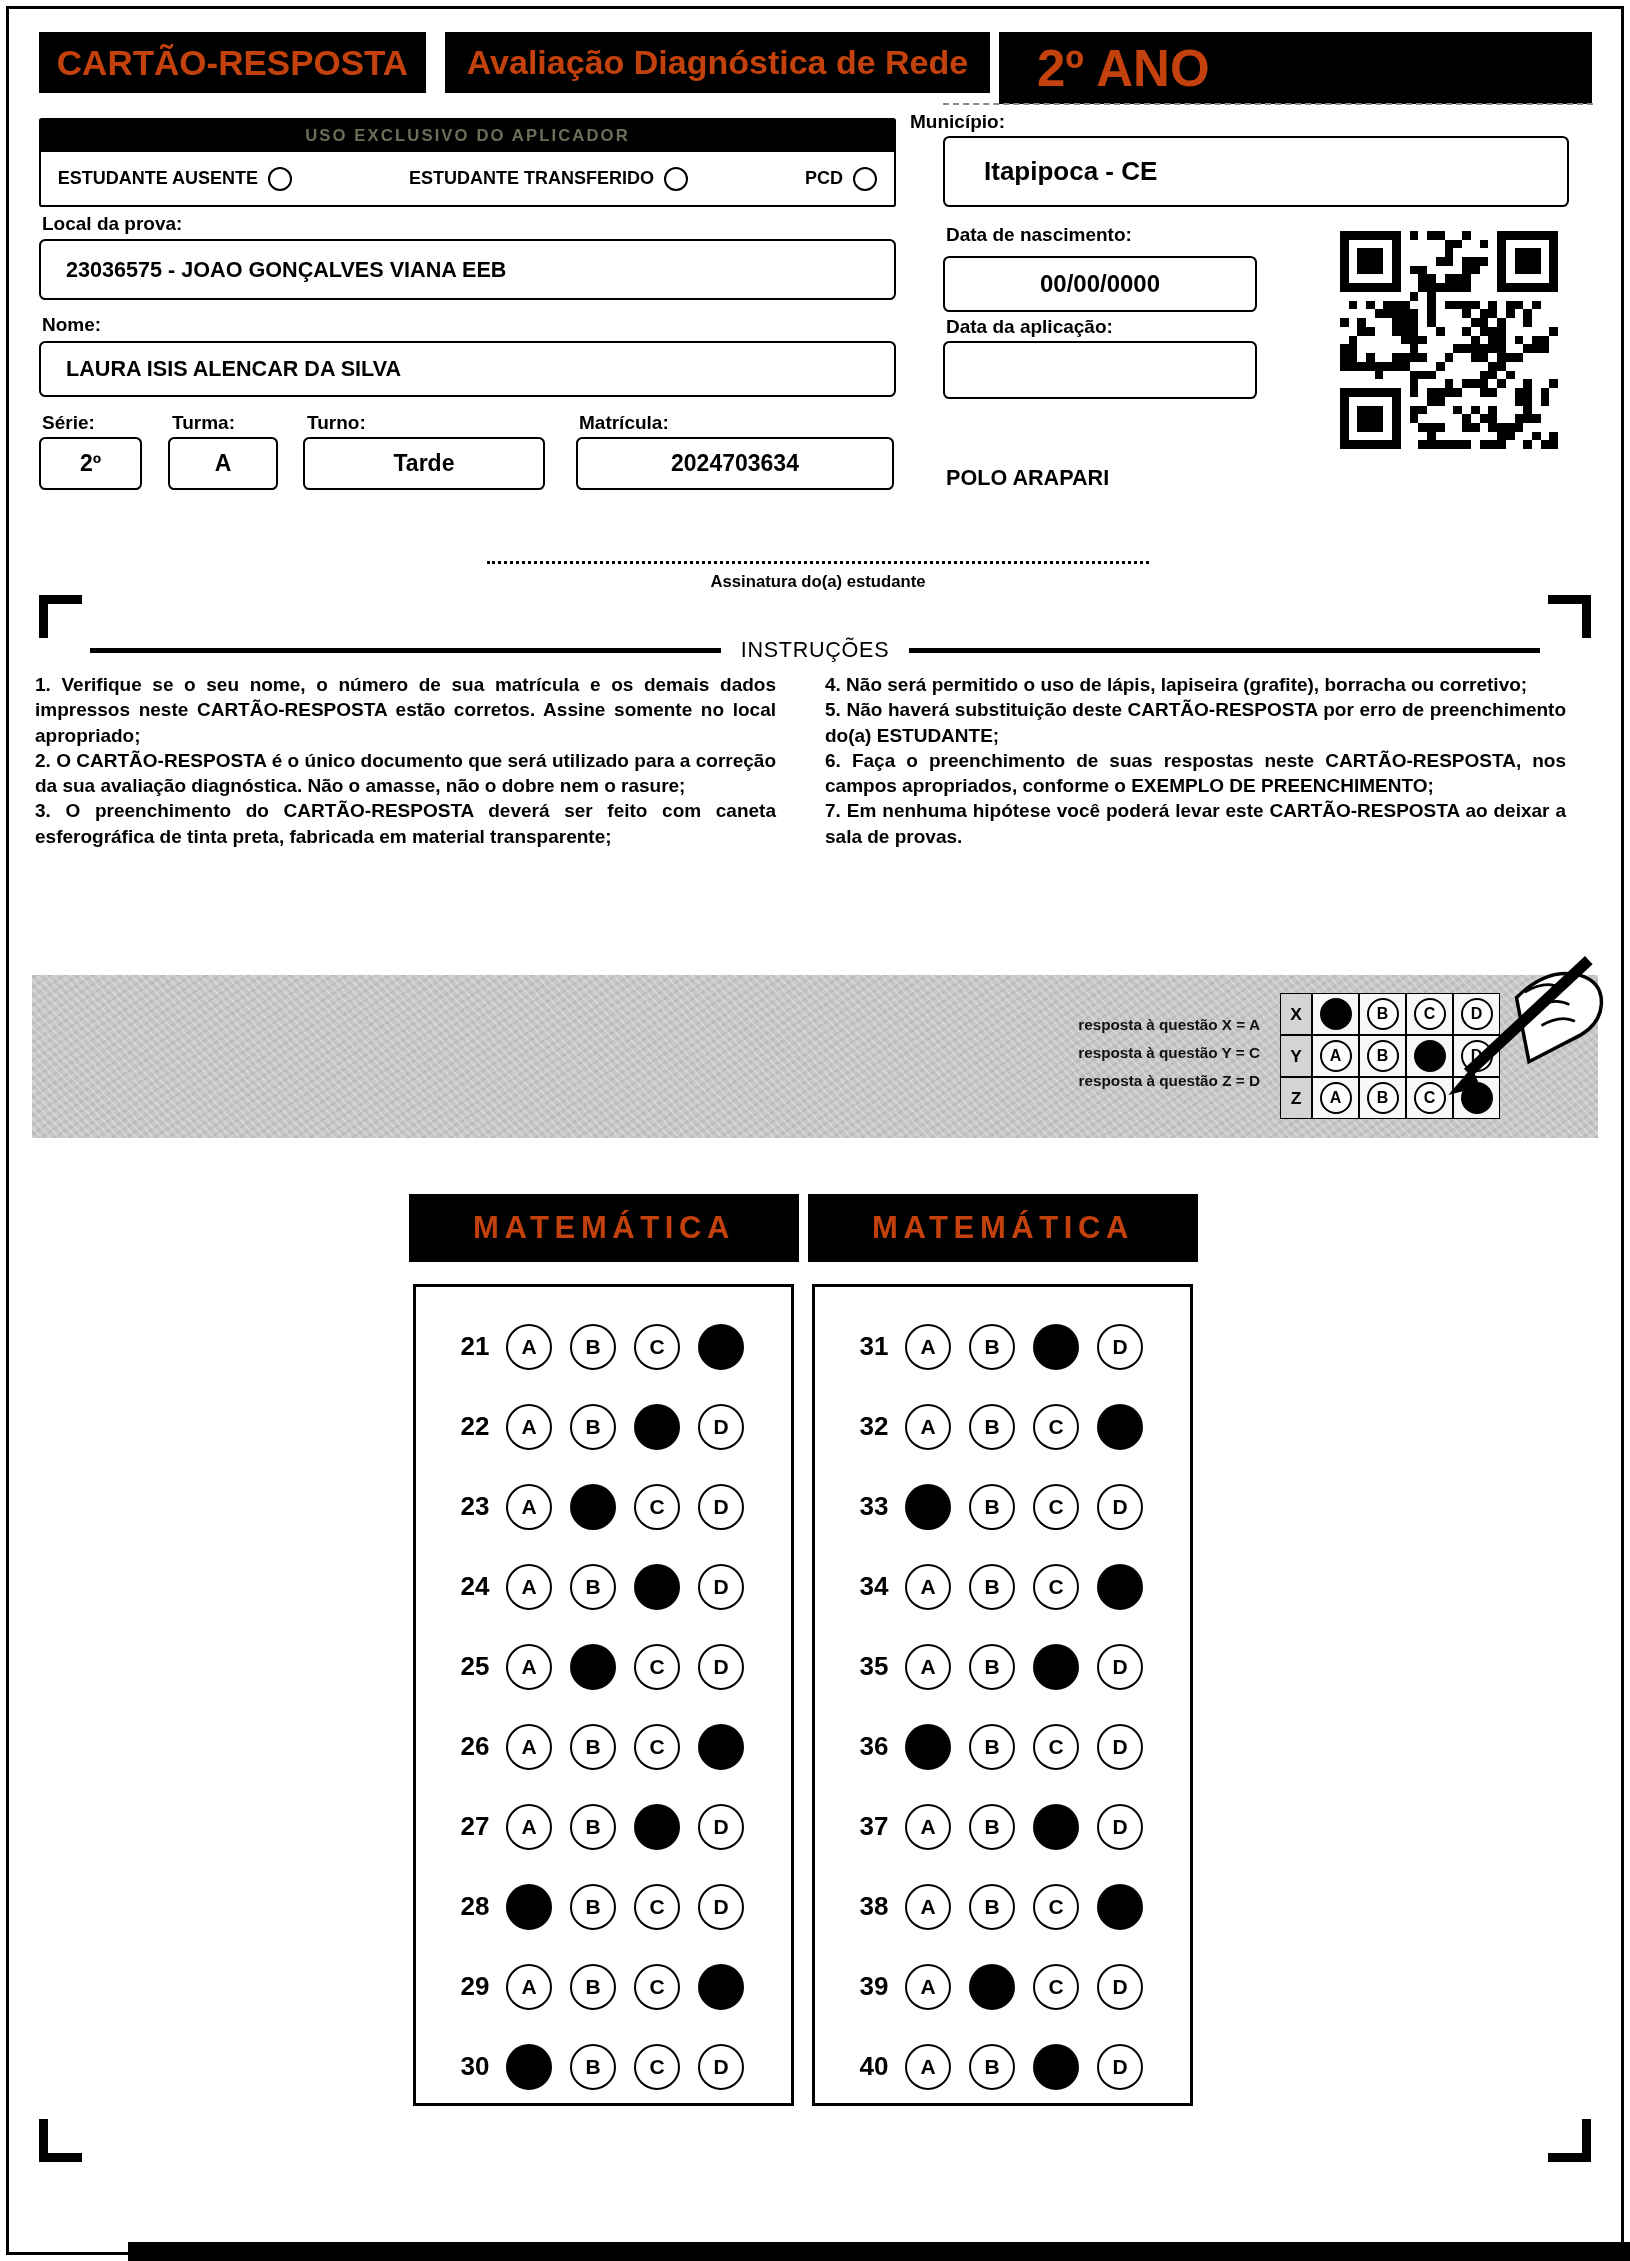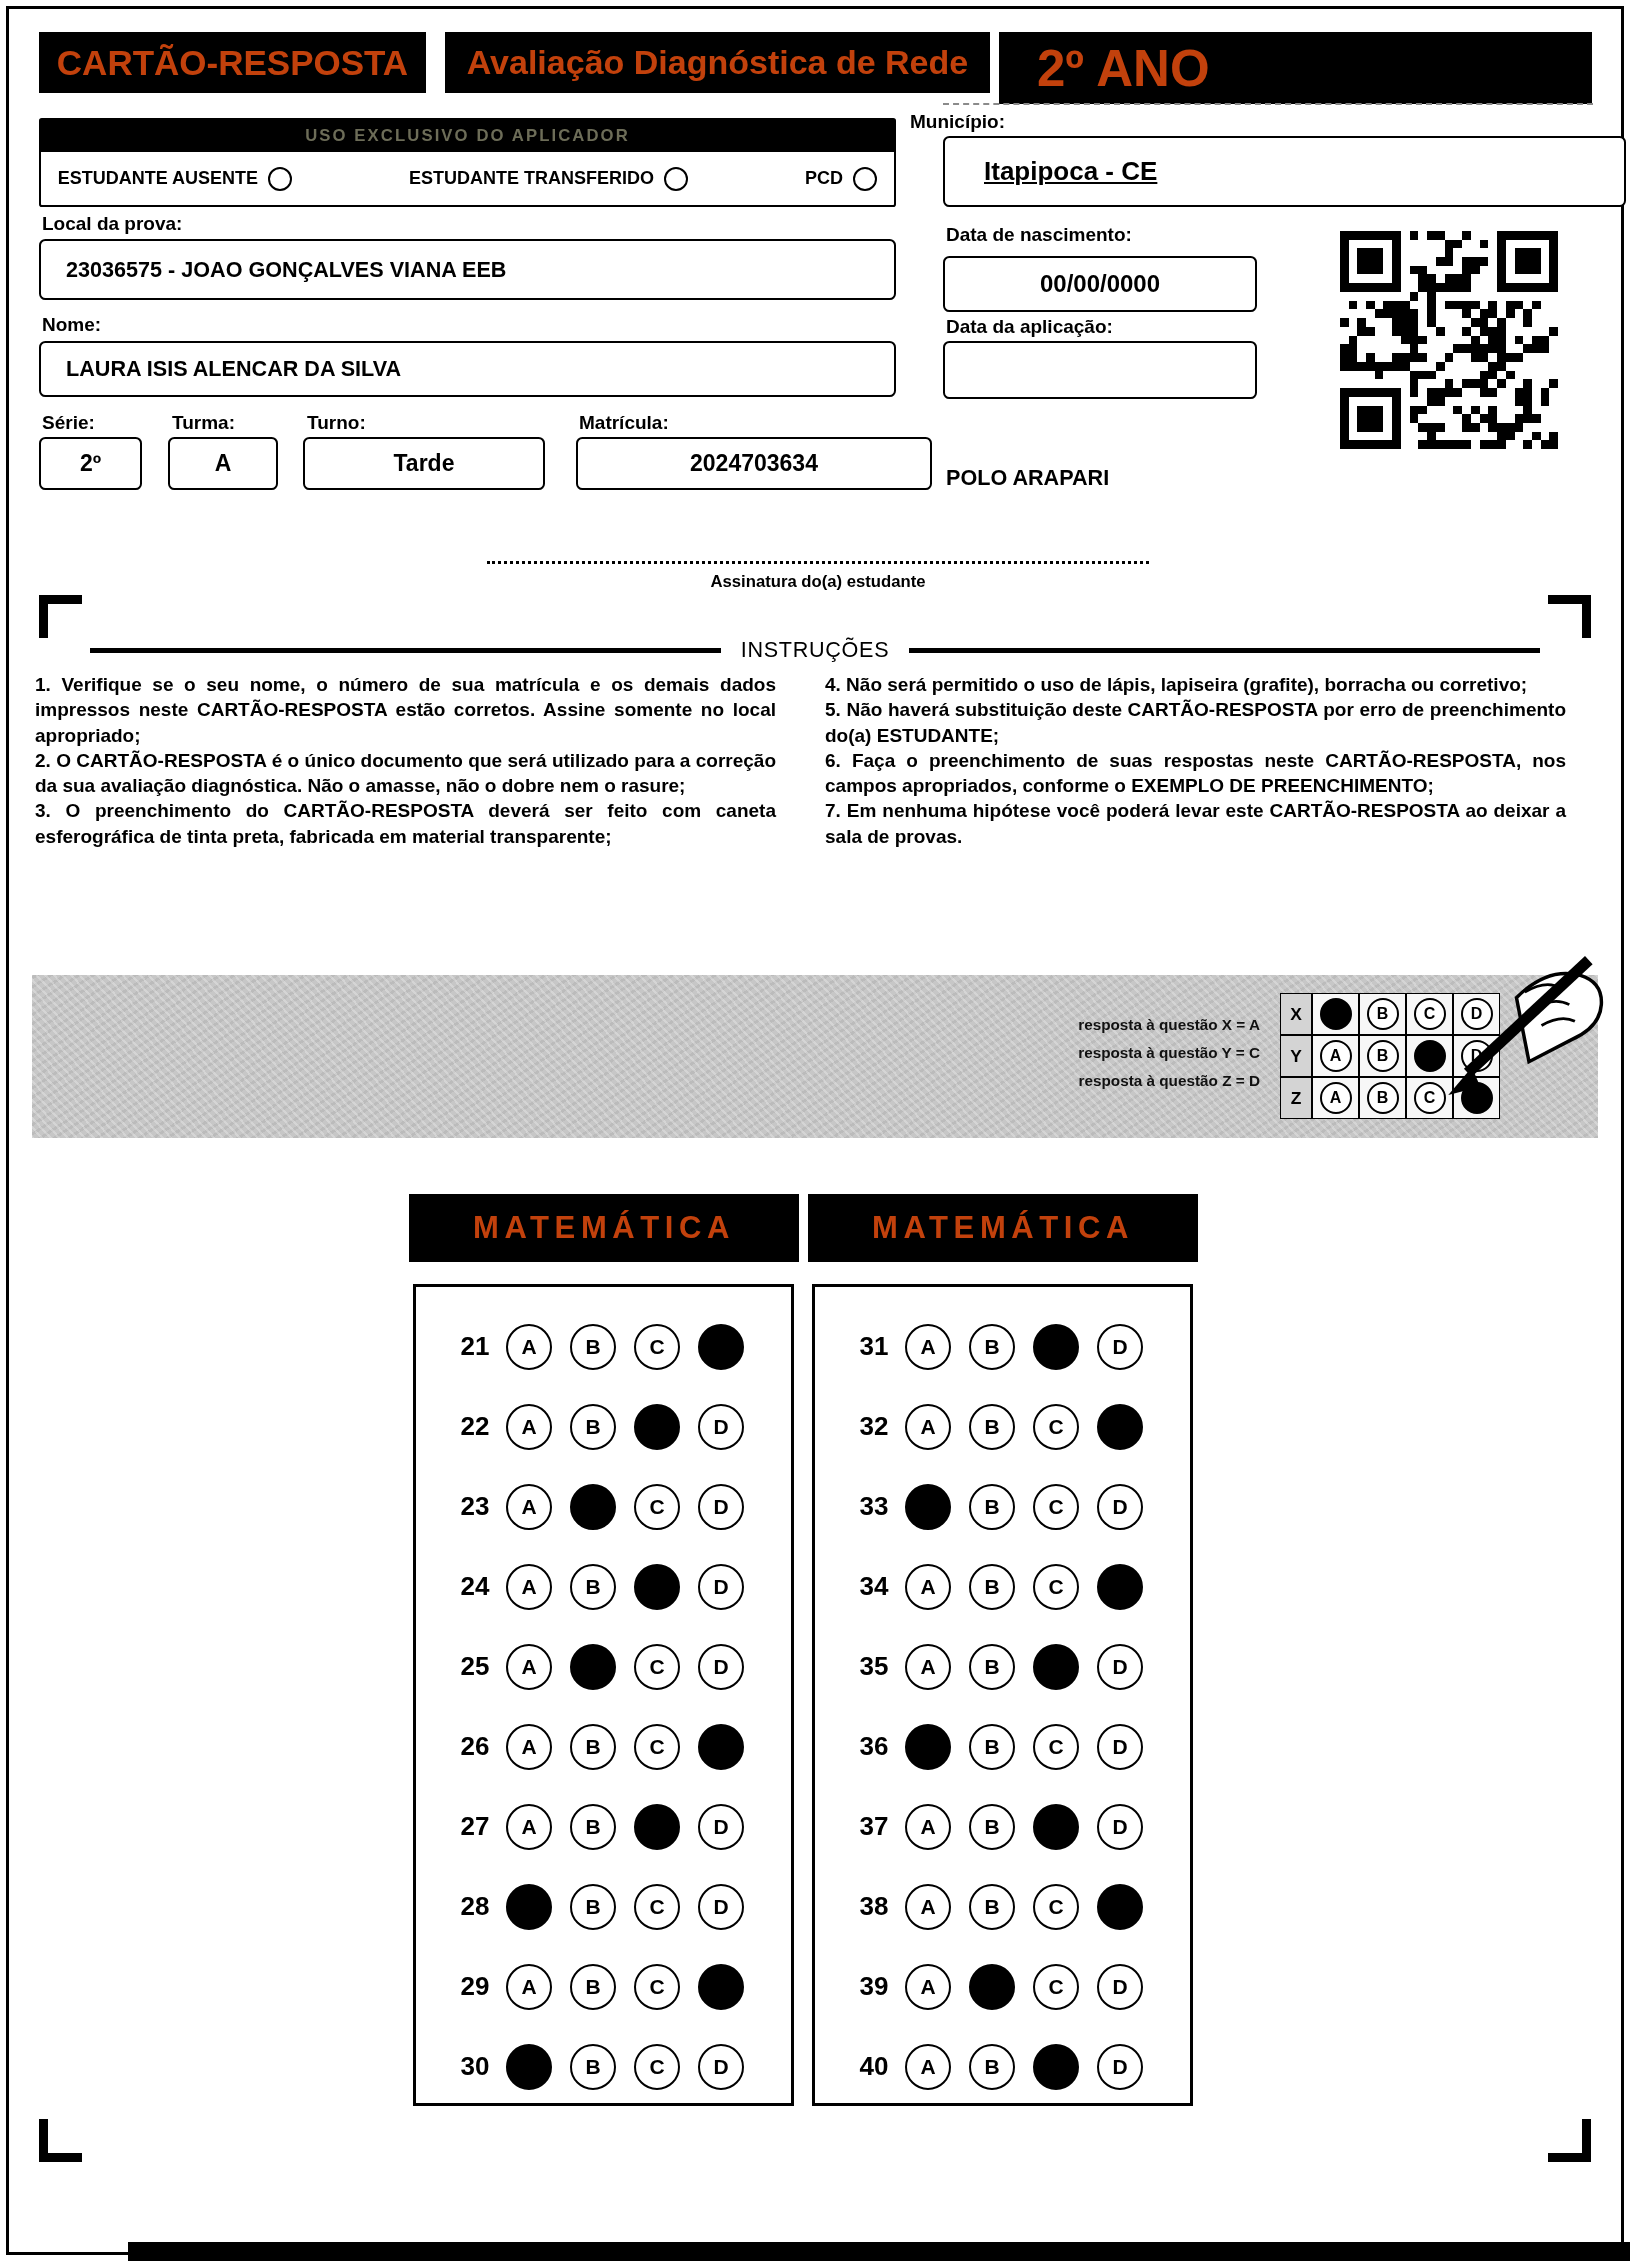--- a/index.html
+++ b/index.html
@@ -18,22 +18,22 @@
   .chk-item{display:flex;align-items:center;gap:10.4px;font-size:18px;font-weight:600;}
   .chk-circle{width:24px;height:24px;border:2.1px solid #000;border-radius:50%;flex:none;}
   .f-label{font-size:19px;font-weight:700;}
   .fbox{border:2.8px solid #000;border-radius:6.3px;display:flex;align-items:center;font-weight:700;background:#fff;}
   #lbl-local{left:42px;top:213px;}   #box-local{left:39px;top:239px;width:857px;height:61px;padding-left:25px;font-size:21.6px;}
   #lbl-nome{left:42px;top:314px;}    #box-nome{left:39px;top:341px;width:857px;height:56px;padding-left:25px;font-size:21.6px;}
   #lbl-serie{left:42px;top:412px;}   #lbl-turma{left:172px;top:412px;} #lbl-turno{left:307px;top:412px;} #lbl-matricula{left:579px;top:412px;}
   #box-serie{left:39px;top:437px;width:103px;height:53px;justify-content:center;font-size:23px;}
   #box-turma{left:168px;top:437px;width:110px;height:53px;justify-content:center;font-size:23px;}
   #box-turno{left:303px;top:437px;width:242px;height:53px;justify-content:center;font-size:23px;}
-  #box-matricula{left:576px;top:437px;width:356px;height:53px;justify-content:center;font-size:23px;}
-  #lbl-municipio{left:910px;top:111px;} #box-municipio{left:943px;top:136px;width:683px;height:71px;padding-left:39px;font-size:26px;text-decoration:underline;}
+  #box-matricula{left:576px;top:437px;width:318px;height:53px;justify-content:center;font-size:23px;}
+  #lbl-municipio{left:910px;top:111px;} #box-municipio{left:943px;top:136px;width:626px;height:71px;padding-left:39px;font-size:26px;}
   #lbl-nascimento{left:946px;top:224px;} #box-nascimento{left:943px;top:248px;width:314px;height:56px;justify-content:center;font-size:24px;margin-top:8px;}
   #lbl-aplicacao{left:946px;top:316px;} #box-aplicacao{left:943px;top:341px;width:314px;height:58px;}
   #polo{left:946px;top:465px;font-size:21.6px;font-weight:700;}
   #qr{left:1337px;top:228px;width:224px;height:224px;display:grid;grid-template-columns:repeat(25,1fr);grid-auto-rows:1fr;background:#fff;padding:2.8px;}
   .qr-cell.on{background:#000;}
   #sig-line{left:487px;top:561px;width:662px;height:0;border-top:3.5px dotted #000;}
   #sig-label{left:487px;top:572px;width:662px;text-align:center;font-size:16.7px;font-weight:700;}
   .cm{width:43px;height:43px;}
   #cm-tl{left:39px;top:595px;border-left:9px solid #000;border-top:9px solid #000;}
   #cm-tr{left:1548px;top:595px;border-right:9px solid #000;border-top:9px solid #000;}

